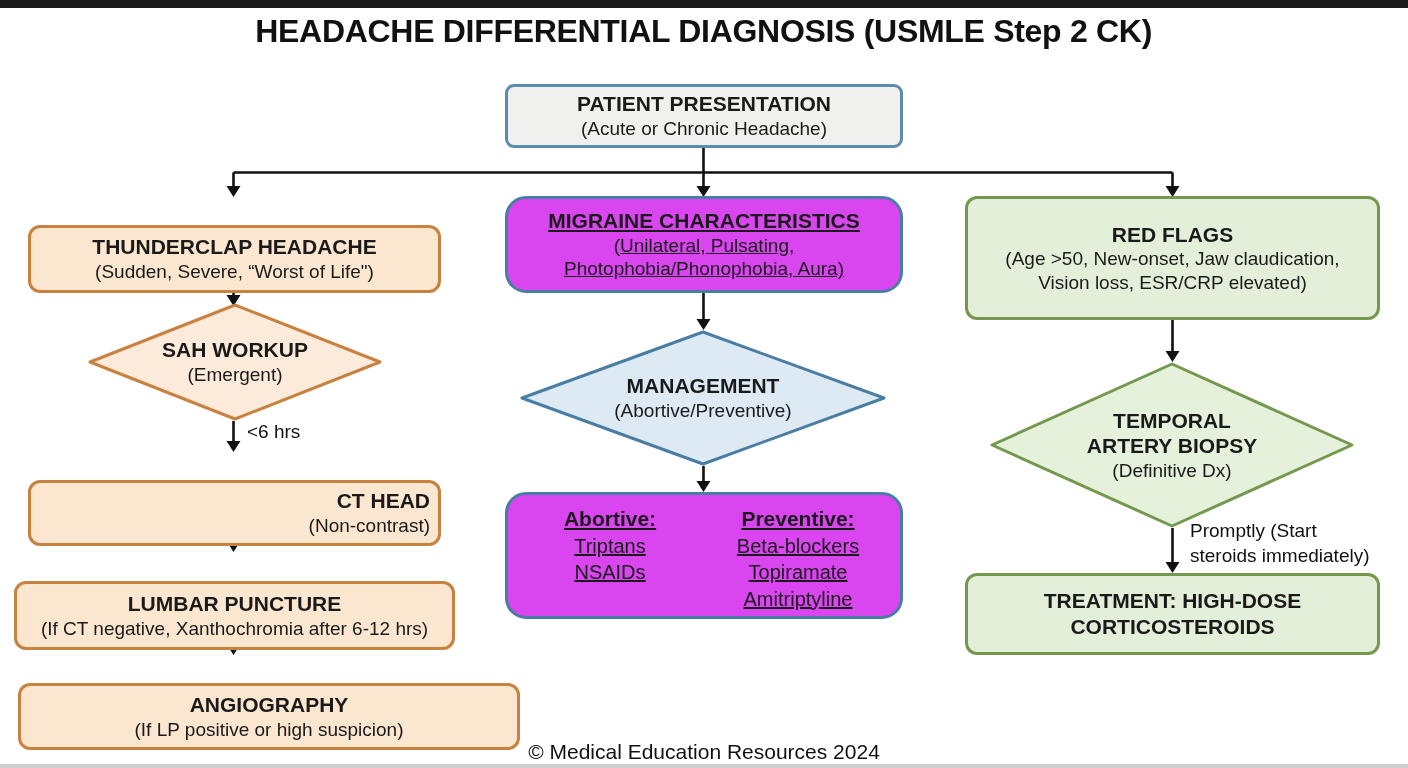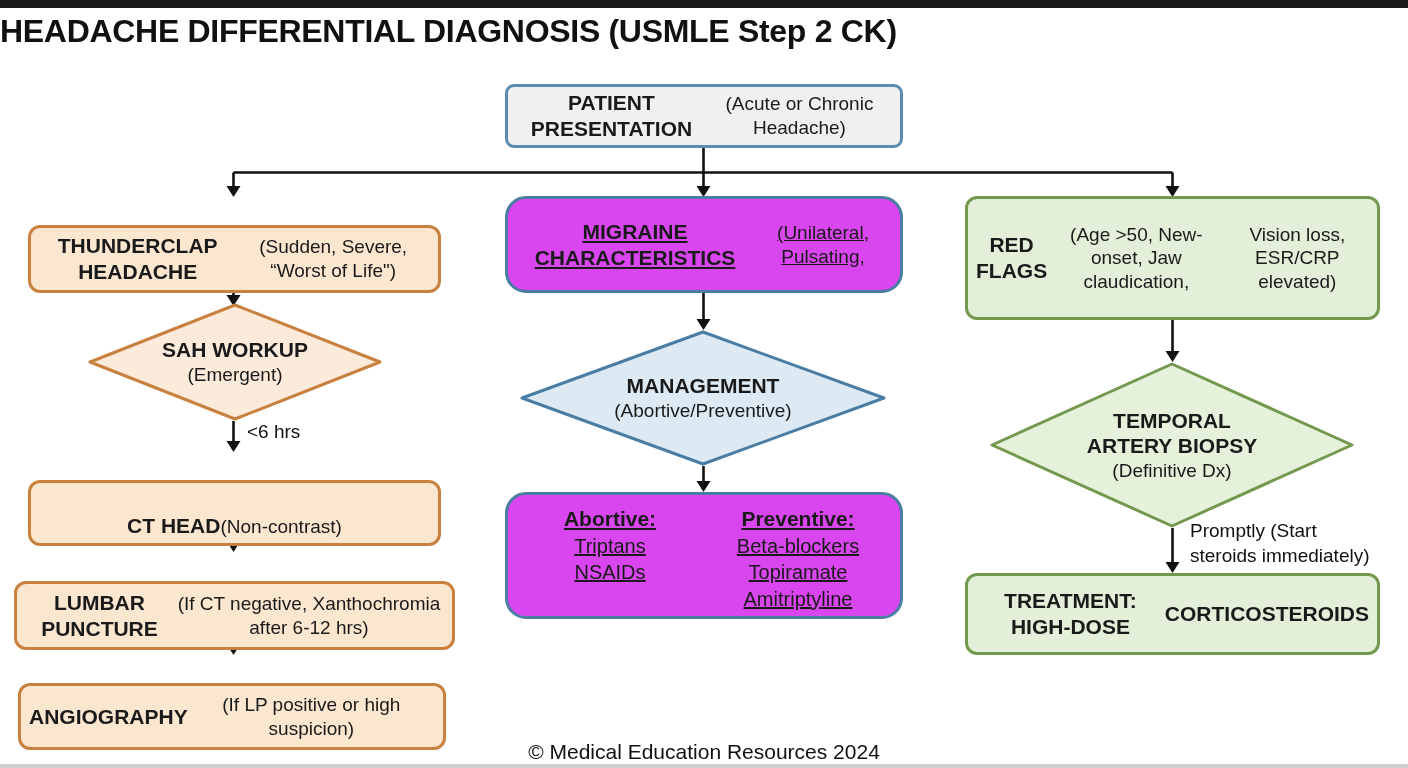--- a/index.html
+++ b/index.html
@@ -3,30 +3,30 @@
 <meta charset="utf-8">
 <style>
   html,body{margin:0;padding:0;background:#ffffff;}
   .stage{
     position:relative;width:1408px;height:768px;overflow:hidden;background:#ffffff;
     font-family:"Liberation Sans",sans-serif;color:#1a1a1a;
   }
   .artifact-top{position:absolute;left:0;top:0;width:1408px;height:8px;background:#1b1b1b;}
   .artifact-bottom{position:absolute;left:0;bottom:0;width:1408px;height:4px;background:#cfcfcf;}
   .title{
-    position:absolute;left:0;top:13px;width:1152px;text-align:left;
+    position:absolute;left:0;top:13px;width:1152px;text-align:right;
     font-size:32px;font-weight:700;letter-spacing:-0.3px;color:#111;
   }
   .footer{
     position:absolute;left:0;top:740px;width:1408px;text-align:center;
     font-size:21px;color:#111;
   }
   .connectors{position:absolute;left:0;top:0;width:1408px;height:768px;}
   .node{
-    position:absolute;box-sizing:border-box;display:flex;
+    position:absolute;box-sizing:border-box;display:flex;flex-direction:column;
     align-items:center;justify-content:center;text-align:center;border-radius:12px;
     padding:4px 8px;
   }
   .node.neutral{background:#f0f0ee;border:3px solid #5b8cad;border-radius:9px;}
   .node.orange{background:#fbe6d0;border:3px solid #c9813f;margin-top:28px;}
   .node.blue{background:#d946ef;border:3px solid #4a7da4;border-radius:21px;text-decoration:underline;}
   .node.green{background:#e4efd9;border:3px solid #74994e;}
   .nt{font-size:21px;font-weight:700;line-height:1.22;}
   .ns{font-size:19px;font-weight:400;line-height:1.24;}
   .diamond-wrap{position:absolute;}
@@ -106,28 +106,29 @@
   <div class="node orange" style="left:28px;top:452px;width:413px;height:66px;align-items:flex-end;">
     <div class="nt">CT HEAD</div>
     <div class="ns">(Non-contrast)</div>
   </div>
 
   <div class="node orange" style="left:14px;top:553px;width:441px;height:69px;">
     <div class="nt">LUMBAR PUNCTURE</div>
     <div class="ns">(If CT negative, Xanthochromia after 6-12 hrs)</div>
   </div>
 
-  <div class="node orange" style="left:18px;top:655px;width:428px;height:67px;">
+  <div class="node orange" style="left:18px;top:655px;width:502px;height:67px;">
     <div class="nt">ANGIOGRAPHY</div>
     <div class="ns">(If LP positive or high suspicion)</div>
   </div>
 
   <div class="node blue" style="left:505px;top:196px;width:398px;height:97px;">
     <div class="nt">MIGRAINE CHARACTERISTICS</div>
     <div class="ns">(Unilateral, Pulsating,</div>
+    <div class="ns">Photophobia/Phonophobia, Aura)</div>
   </div>
 
   <div class="diamond-wrap" style="left:520px;top:330px;width:366px;height:136px;">
     <svg width="366" height="136" viewBox="0 0 366 136">
       <polygon points="183,2 364,68 183,134 2,68" fill="#ddeaf4" stroke="#4a7da4" stroke-width="3" stroke-linejoin="round"></polygon>
     </svg>
     <div class="dtext">
       <div class="nt">MANAGEMENT</div>
       <div class="ns">(Abortive/Preventive)</div>
     </div>

